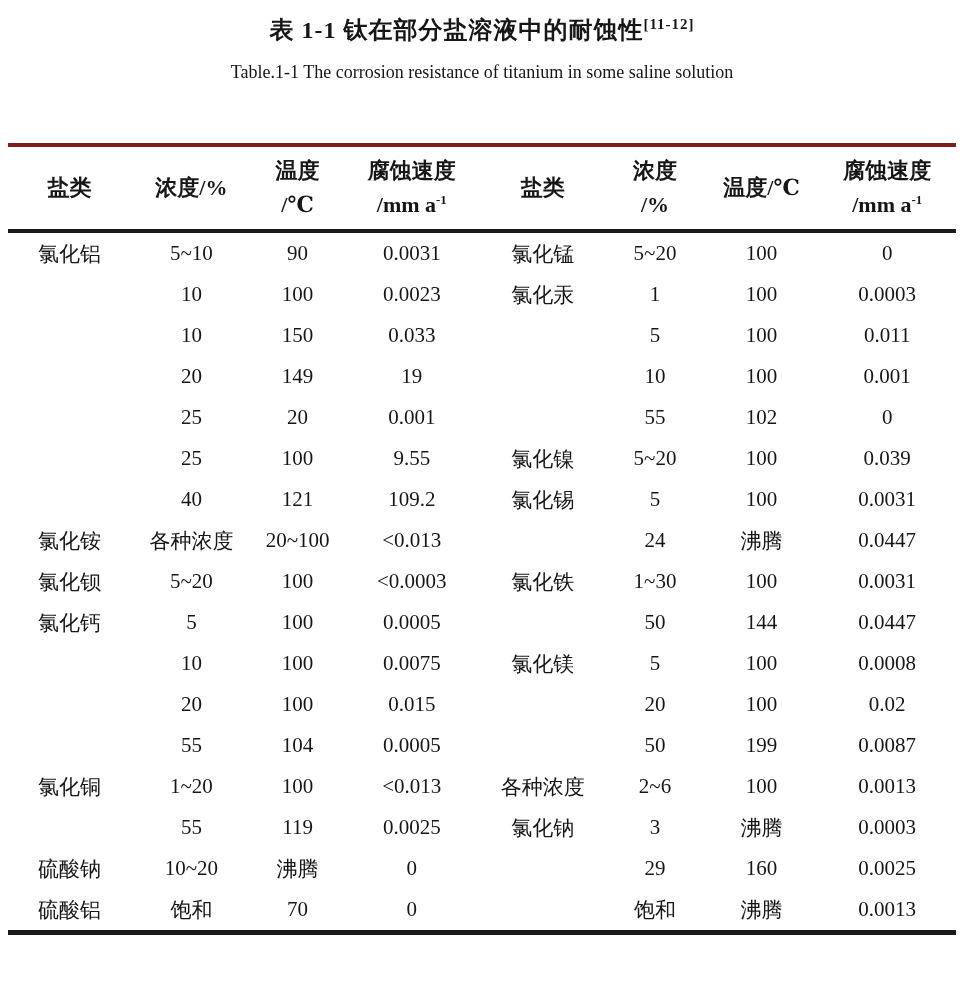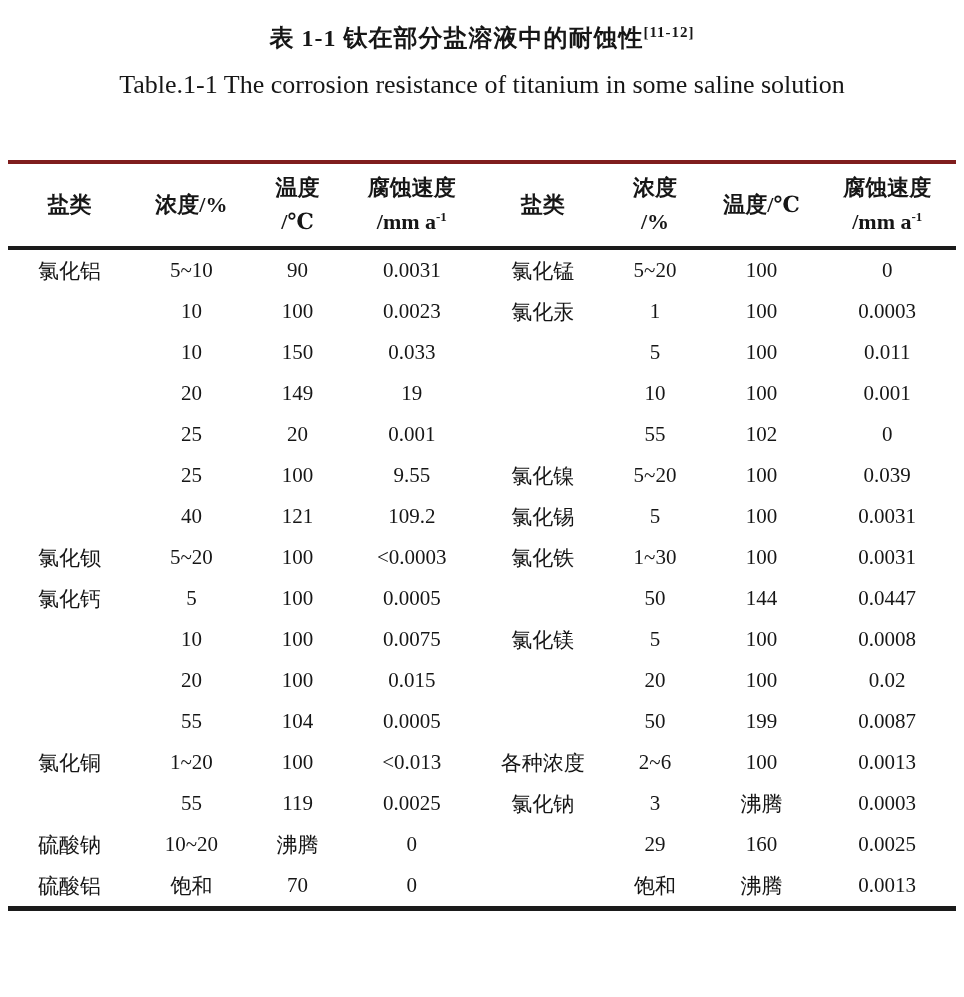--- a/index.html
+++ b/index.html
@@ -10,34 +10,34 @@
   .page {
     position: relative;
     width: 964px;
     height: 997px;
     background: #ffffff;
     color: #161616;
     font-family: "Liberation Serif", "DejaVu Serif", serif;
     overflow: hidden;
   }
   .title-cn {
-    margin-top: 22px;
+    margin-top: 14px;
     text-align: center;
     font-size: 24px;
     letter-spacing: 1px;
     font-weight: 600;
   }
   .title-cn sup {
     font-size: 15px;
     font-weight: 600;
   }
   .title-en {
     margin-top: 16px;
     text-align: center;
-    font-size: 26px;
+    font-size: 18px;
   }
   table.corrosion {
     width: 948px;
     margin: 60px 8px 0 8px;
     border-collapse: collapse;
     table-layout: fixed;
     border-top: 4px solid #7f1d1d;
     border-bottom: 5px solid #1b1b1b;
   }
   thead tr {
@@ -183,20 +183,30 @@
           <td></td>
           <td>40</td>
           <td>121</td>
           <td>109.2</td>
           <td>氯化锡</td>
           <td>5</td>
           <td>100</td>
           <td>0.0031</td>
         </tr>
         <tr>
+          <td>氯化铵</td>
+          <td>各种浓度</td>
+          <td>20~100</td>
+          <td>&lt;0.013</td>
+          <td></td>
+          <td>24</td>
+          <td>沸腾</td>
+          <td>0.0447</td>
+        </tr>
+        <tr>
           <td>氯化钡</td>
           <td>5~20</td>
           <td>100</td>
           <td>&lt;0.0003</td>
           <td>氯化铁</td>
           <td>1~30</td>
           <td>100</td>
           <td>0.0031</td>
         </tr>
         <tr>

